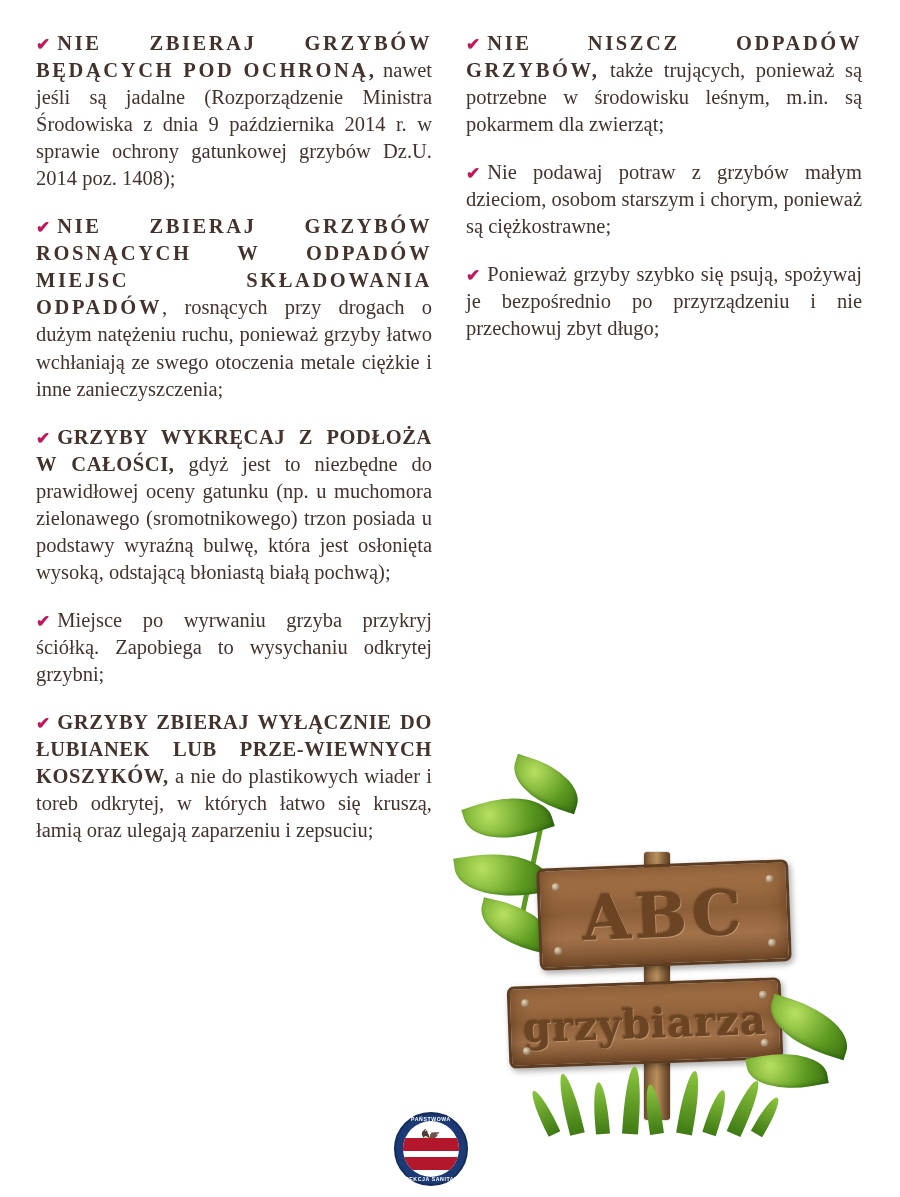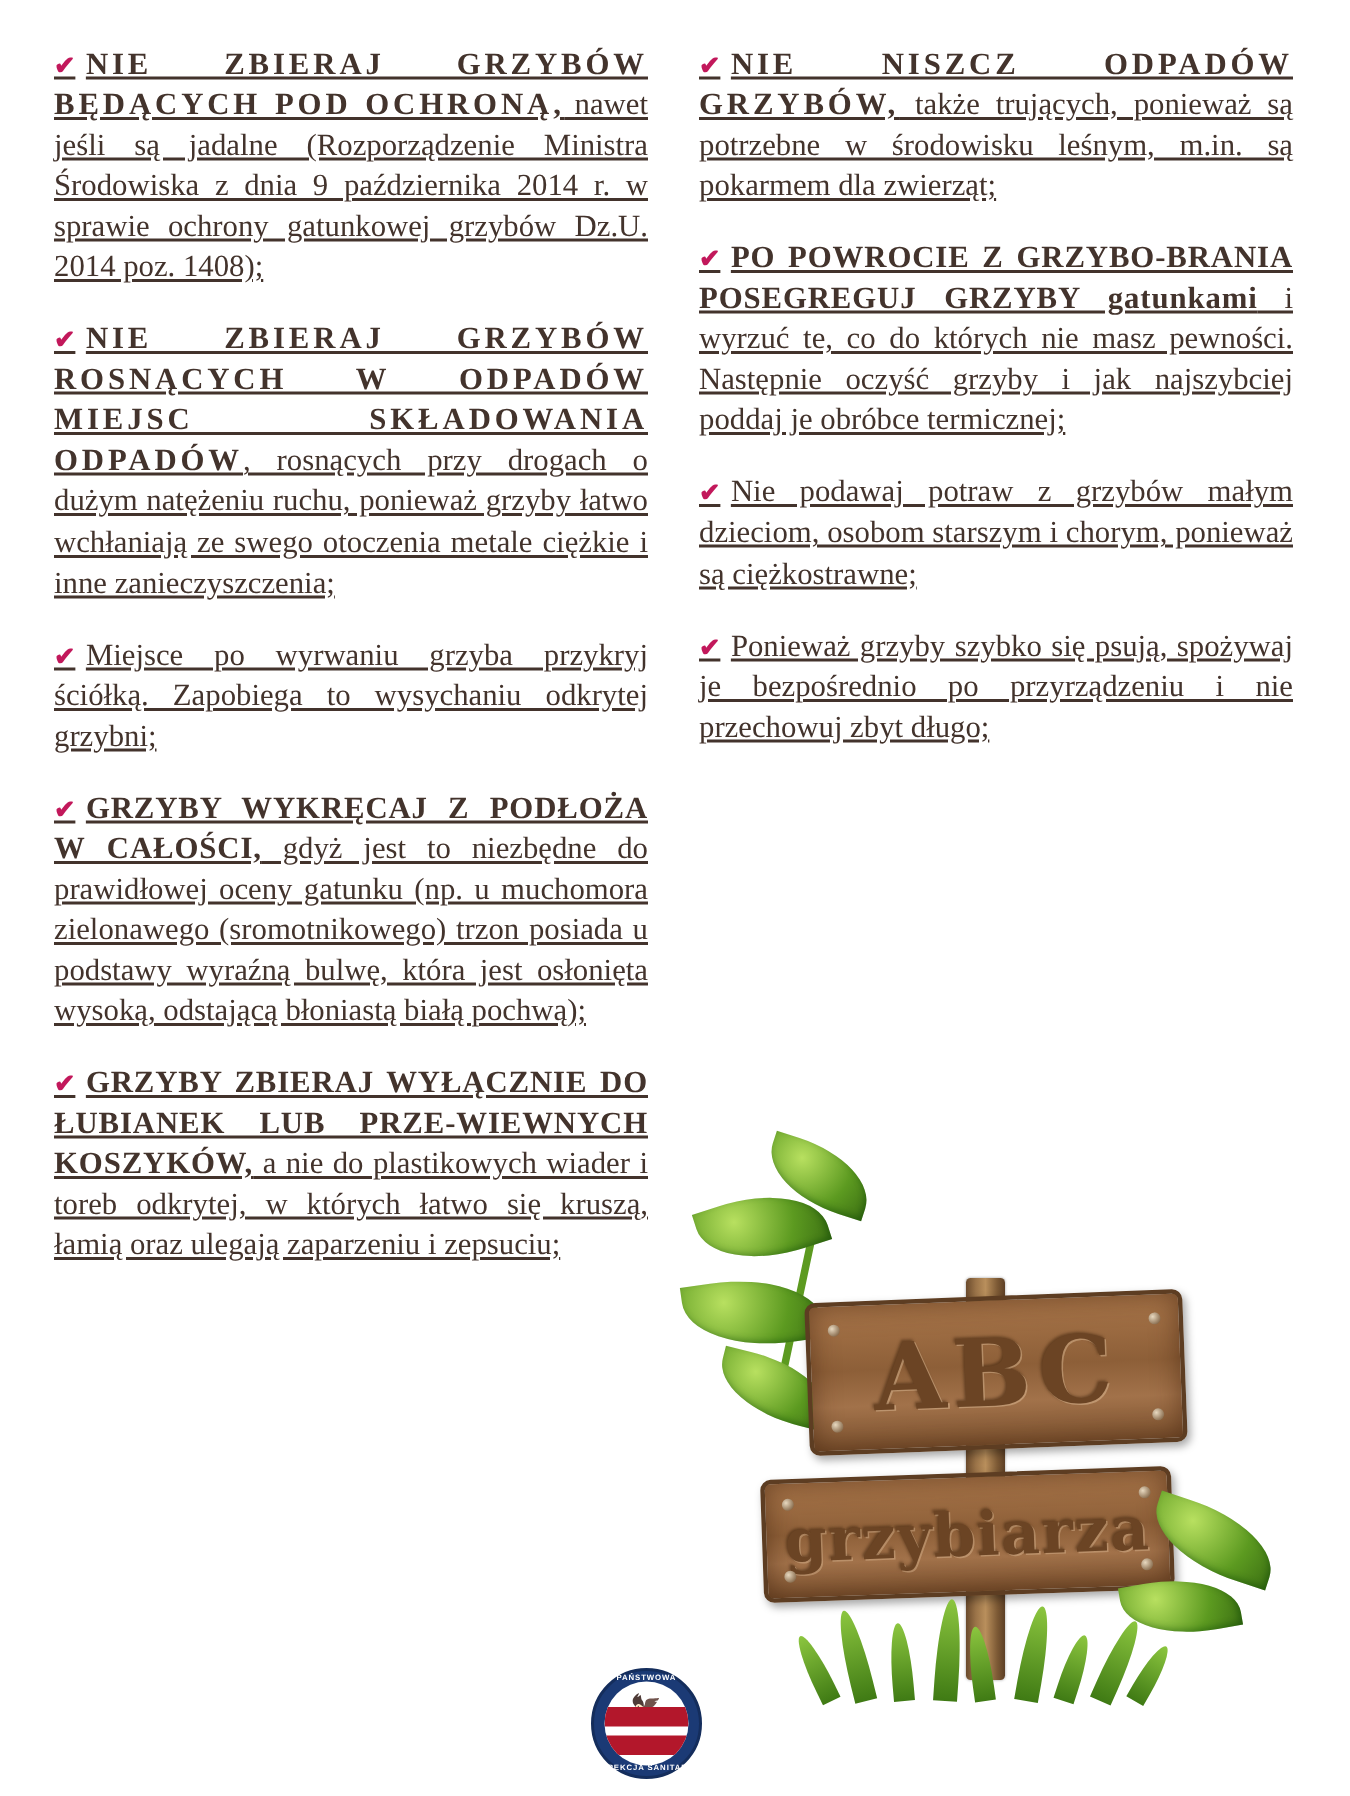--- a/index.html
+++ b/index.html
@@ -34,21 +34,20 @@
     margin-bottom: 21px;
     position: relative;
   }
   .item p {
     margin: 0;
     font-size: 20.5px;
     line-height: 1.32;
     text-align: justify;
     text-justify: inter-word;
     color: #43332c;
-    text-decoration: underline;
   }
   .check {
     color: #c2185b;
     font-weight: bold;
     font-size: 17px;
     margin-right: 7px;
     letter-spacing: 0;
     display: inline;
   }
   .lead-wide {
@@ -218,51 +217,46 @@
       </div>
 
       <div class="item">
         <p>
           <span class="check">✔</span><span class="lead-wide">NIE ZBIERAJ GRZYBÓW ROSNĄCYCH W ODPADÓW MIEJSC SKŁADOWANIA ODPADÓW</span><span>, rosnących przy drogach o dużym natężeniu ruchu, ponieważ grzyby łatwo wchłaniają ze swego otoczenia metale ciężkie i inne zanieczyszczenia;</span>
         </p>
       </div>
 
       <div class="item">
         <p>
+          <span class="check">✔</span><span class="lead-semi">GRZYBY WYKRĘCAJ Z PODŁOŻA W CAŁOŚCI,</span><span> gdyż jest to niezbędne do prawidłowej oceny gatunku (np. u muchomora zielonawego (sromotnikowego) trzon posiada u podstawy wyraźną bulwę, która jest osłonięta wysoką, odstającą błoniastą białą pochwą);</span>
+        </p>
+      </div>
+
+      <div class="item">
+        <p>
           <span class="check">✔</span><span>Miejsce po wyrwaniu grzyba przykryj ściółką. Zapobiega to wysychaniu odkrytej grzybni;</span>
         </p>
       </div>
 
       <div class="item">
         <p>
-          <span class="check">✔</span><span class="lead-semi">GRZYBY WYKRĘCAJ Z PODŁOŻA W CAŁOŚCI,</span><span> gdyż jest to niezbędne do prawidłowej oceny gatunku (np. u muchomora zielonawego (sromotnikowego) trzon posiada u podstawy wyraźną bulwę, która jest osłonięta wysoką, odstającą błoniastą białą pochwą);</span>
-        </p>
-      </div>
-
-      <div class="item">
-        <p>
           <span class="check">✔</span><span class="lead-semi">GRZYBY ZBIERAJ WYŁĄCZNIE DO ŁUBIANEK LUB PRZE-WIEWNYCH KOSZYKÓW,</span><span> a nie do plastikowych wiader i toreb odkrytej, w których łatwo się kruszą, łamią oraz ulegają zaparzeniu i zepsuciu;</span>
         </p>
       </div>
 
     </div>
 
     <div class="col">
 
       <div class="item">
         <p>
           <span class="check">✔</span><span class="lead-wide">NIE NISZCZ ODPADÓW GRZYBÓW,</span><span> także trujących, ponieważ są potrzebne w środowisku leśnym, m.in. są pokarmem dla zwierząt;</span>
         </p>
       </div>
 
-      <div class="item">
-        <p>
-          <span class="check">✔</span><span class="lead-semi">PO POWROCIE Z GRZYBO-BRANIA POSEGREGUJ GRZYBY gatunkami</span><span> i wyrzuć te, co do których nie masz pewności. Następnie oczyść grzyby i jak najszybciej poddaj je obróbce termicznej;</span>
-        </p>
-      </div>
 
       <div class="item">
         <p>
           <span class="check">✔</span><span>Nie podawaj potraw z grzybów małym dzieciom, osobom starszym i chorym, ponieważ są ciężkostrawne;</span>
         </p>
       </div>
 
       <div class="item">
         <p>
           <span class="check">✔</span><span>Ponieważ grzyby szybko się psują, spożywaj je bezpośrednio po przyrządzeniu i nie przechowuj zbyt długo;</span>

